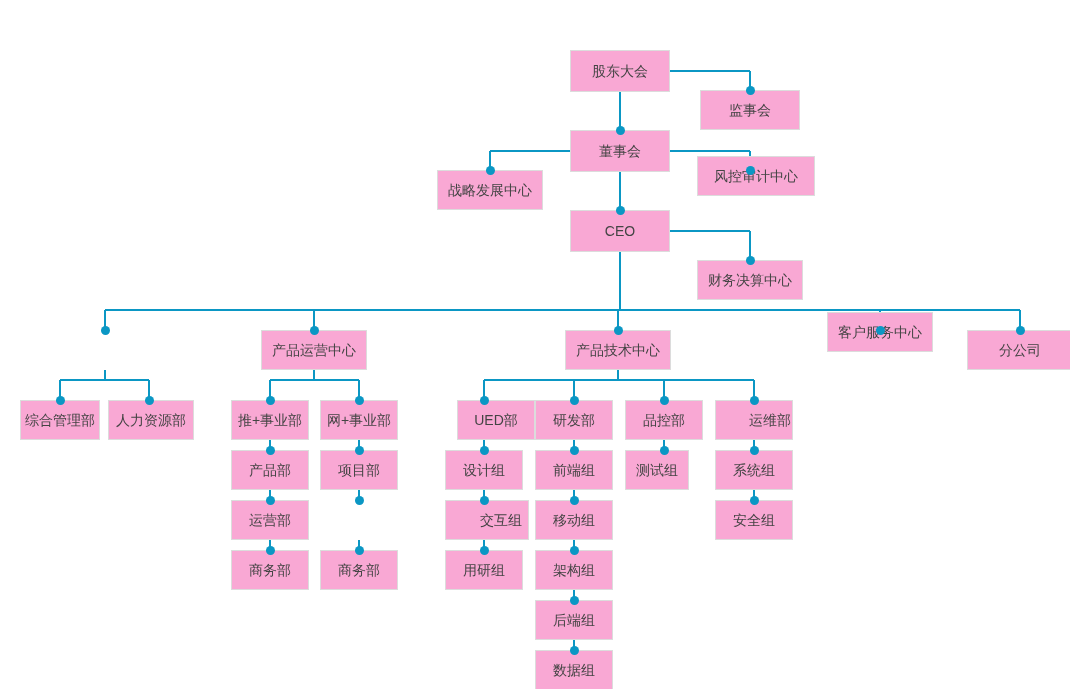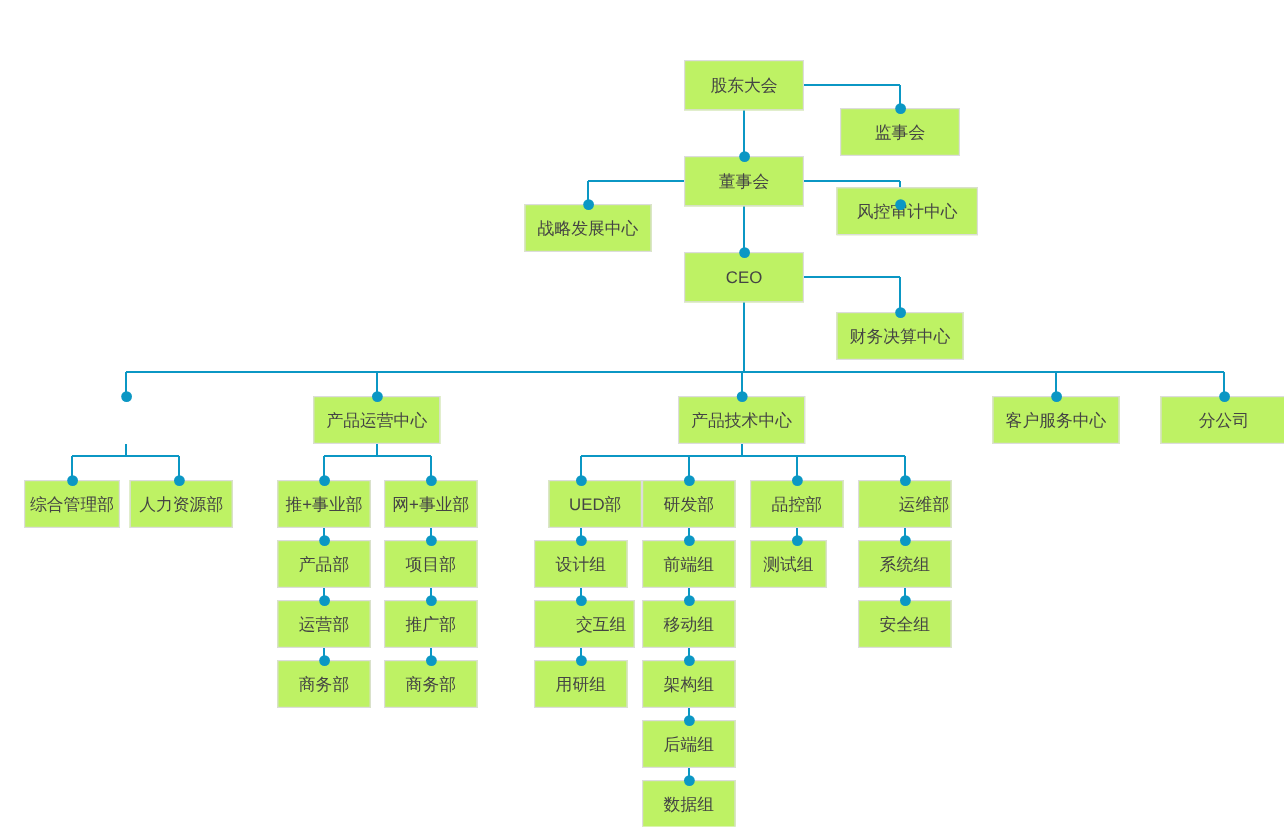--- a/index.html
+++ b/index.html
@@ -19,21 +19,21 @@
     position: absolute;
     left: 0;
     top: 0;
     width: 1070px;
     height: 689px;
     pointer-events: none;
   }
   .node {
     position: absolute;
     box-sizing: border-box;
-    background: #bef264;
+    background: #f9a8d4;
     border: 1px solid #dcdcdc;
     color: #444444;
     font-size: 14px;
     line-height: 1;
     display: flex;
     align-items: center;
     justify-content: center;
     white-space: nowrap;
     z-index: 2;
   }
@@ -123,21 +123,21 @@
     </div>
     <div class="node" style="left: 697px; top: 260px; width: 106px; height: 40px;">
       <span class="node-label">财务决算中心</span>
     </div>
     <div class="node" style="left: 261px; top: 330px; width: 106px; height: 40px;">
       <span class="node-label">产品运营中心</span>
     </div>
     <div class="node" style="left: 565px; top: 330px; width: 106px; height: 40px;">
       <span class="node-label">产品技术中心</span>
     </div>
-    <div class="node" style="left: 827px; top: 330px; width: 106px; height: 40px;">
+    <div class="node" style="left: 827px; top: 312px; width: 106px; height: 40px;">
       <span class="node-label">客户服务中心</span>
     </div>
     <div class="node" style="left: 967px; top: 330px; width: 106px; height: 40px;">
       <span class="node-label">分公司</span>
     </div>
     <div class="node" style="left: 20px; top: 400px; width: 80px; height: 40px;">
       <span class="node-label">综合管理部</span>
     </div>
     <div class="node" style="left: 108px; top: 400px; width: 86px; height: 40px;">
       <span class="node-label">人力资源部</span>
@@ -152,23 +152,20 @@
       <span class="node-label">运营部</span>
     </div>
     <div class="node" style="left: 231px; top: 550px; width: 78px; height: 40px;">
       <span class="node-label">商务部</span>
     </div>
     <div class="node" style="left: 320px; top: 400px; width: 78px; height: 40px;">
       <span class="node-label">网+事业部</span>
     </div>
     <div class="node" style="left: 320px; top: 450px; width: 78px; height: 40px;">
       <span class="node-label">项目部</span>
-    </div>
-    <div class="node" style="left: 320px; top: 500px; width: 78px; height: 40px;">
-      <span class="node-label">推广部</span>
     </div>
     <div class="node" style="left: 320px; top: 550px; width: 78px; height: 40px;">
       <span class="node-label">商务部</span>
     </div>
     <div class="node" style="left: 445px; top: 400px; width: 78px; height: 40px; margin-left: 12px;">
       <span class="node-label">UED部</span>
     </div>
     <div class="node" style="left: 445px; top: 450px; width: 78px; height: 40px;">
       <span class="node-label">设计组</span>
     </div>

